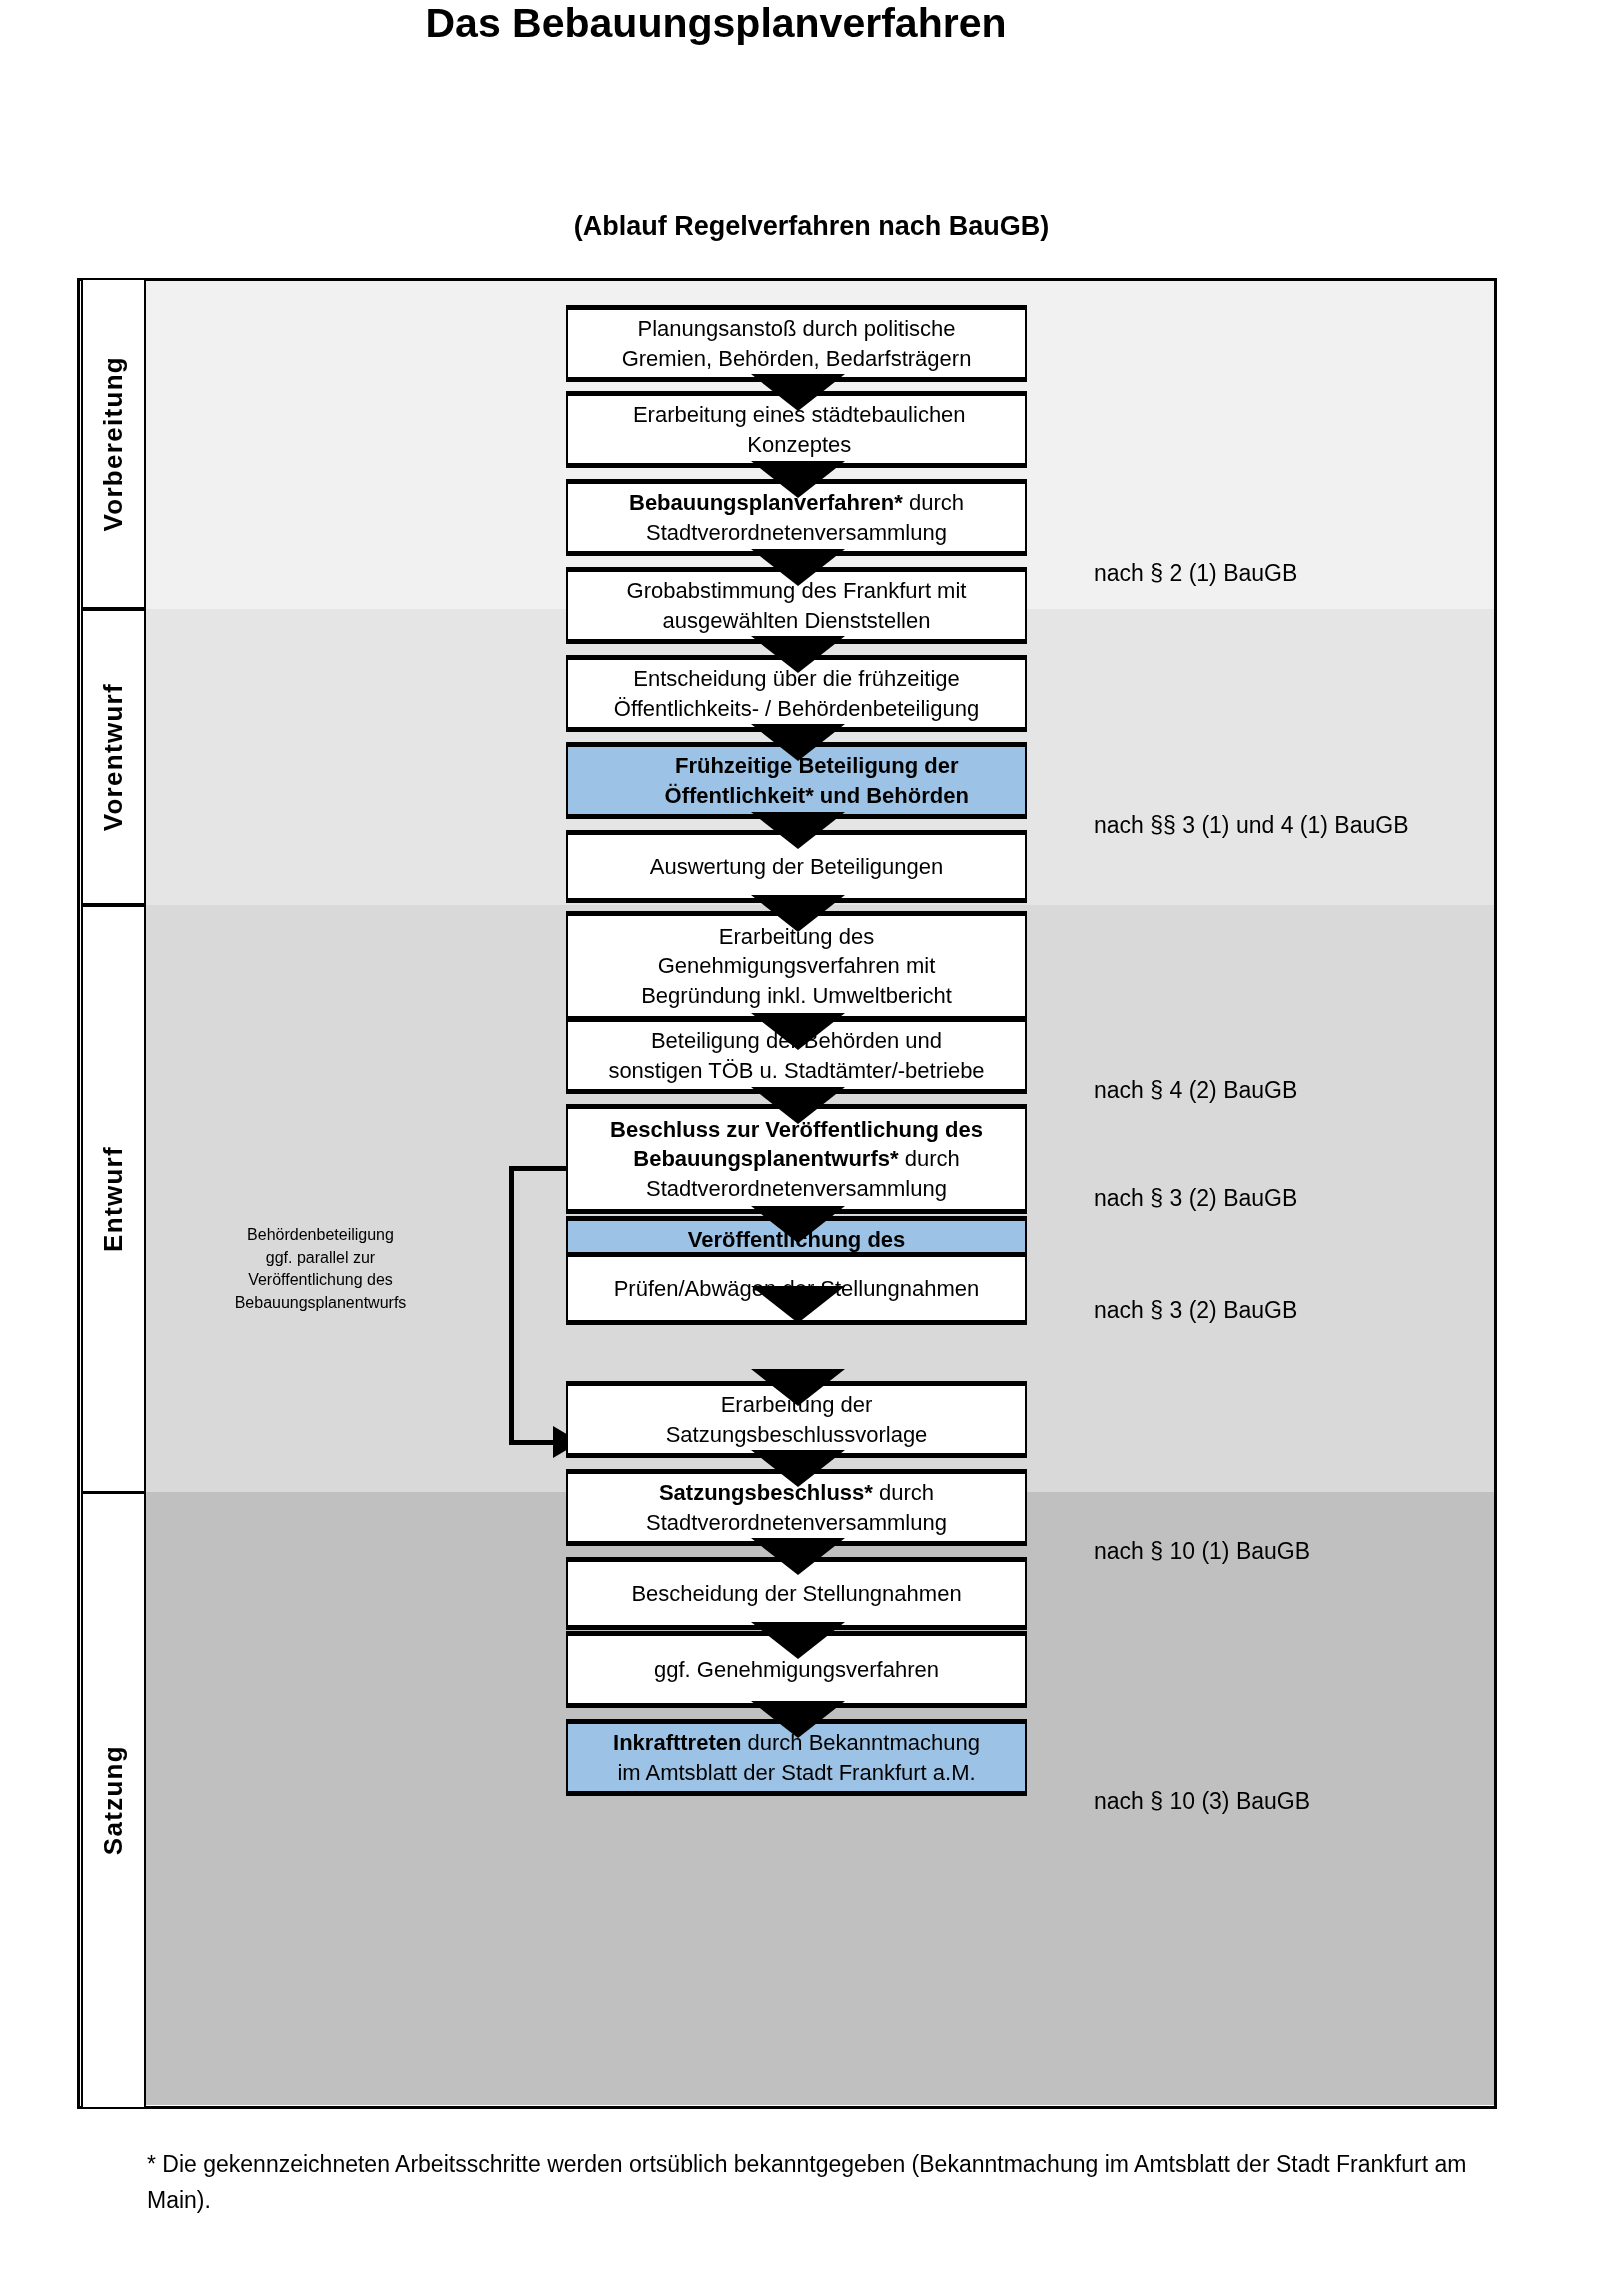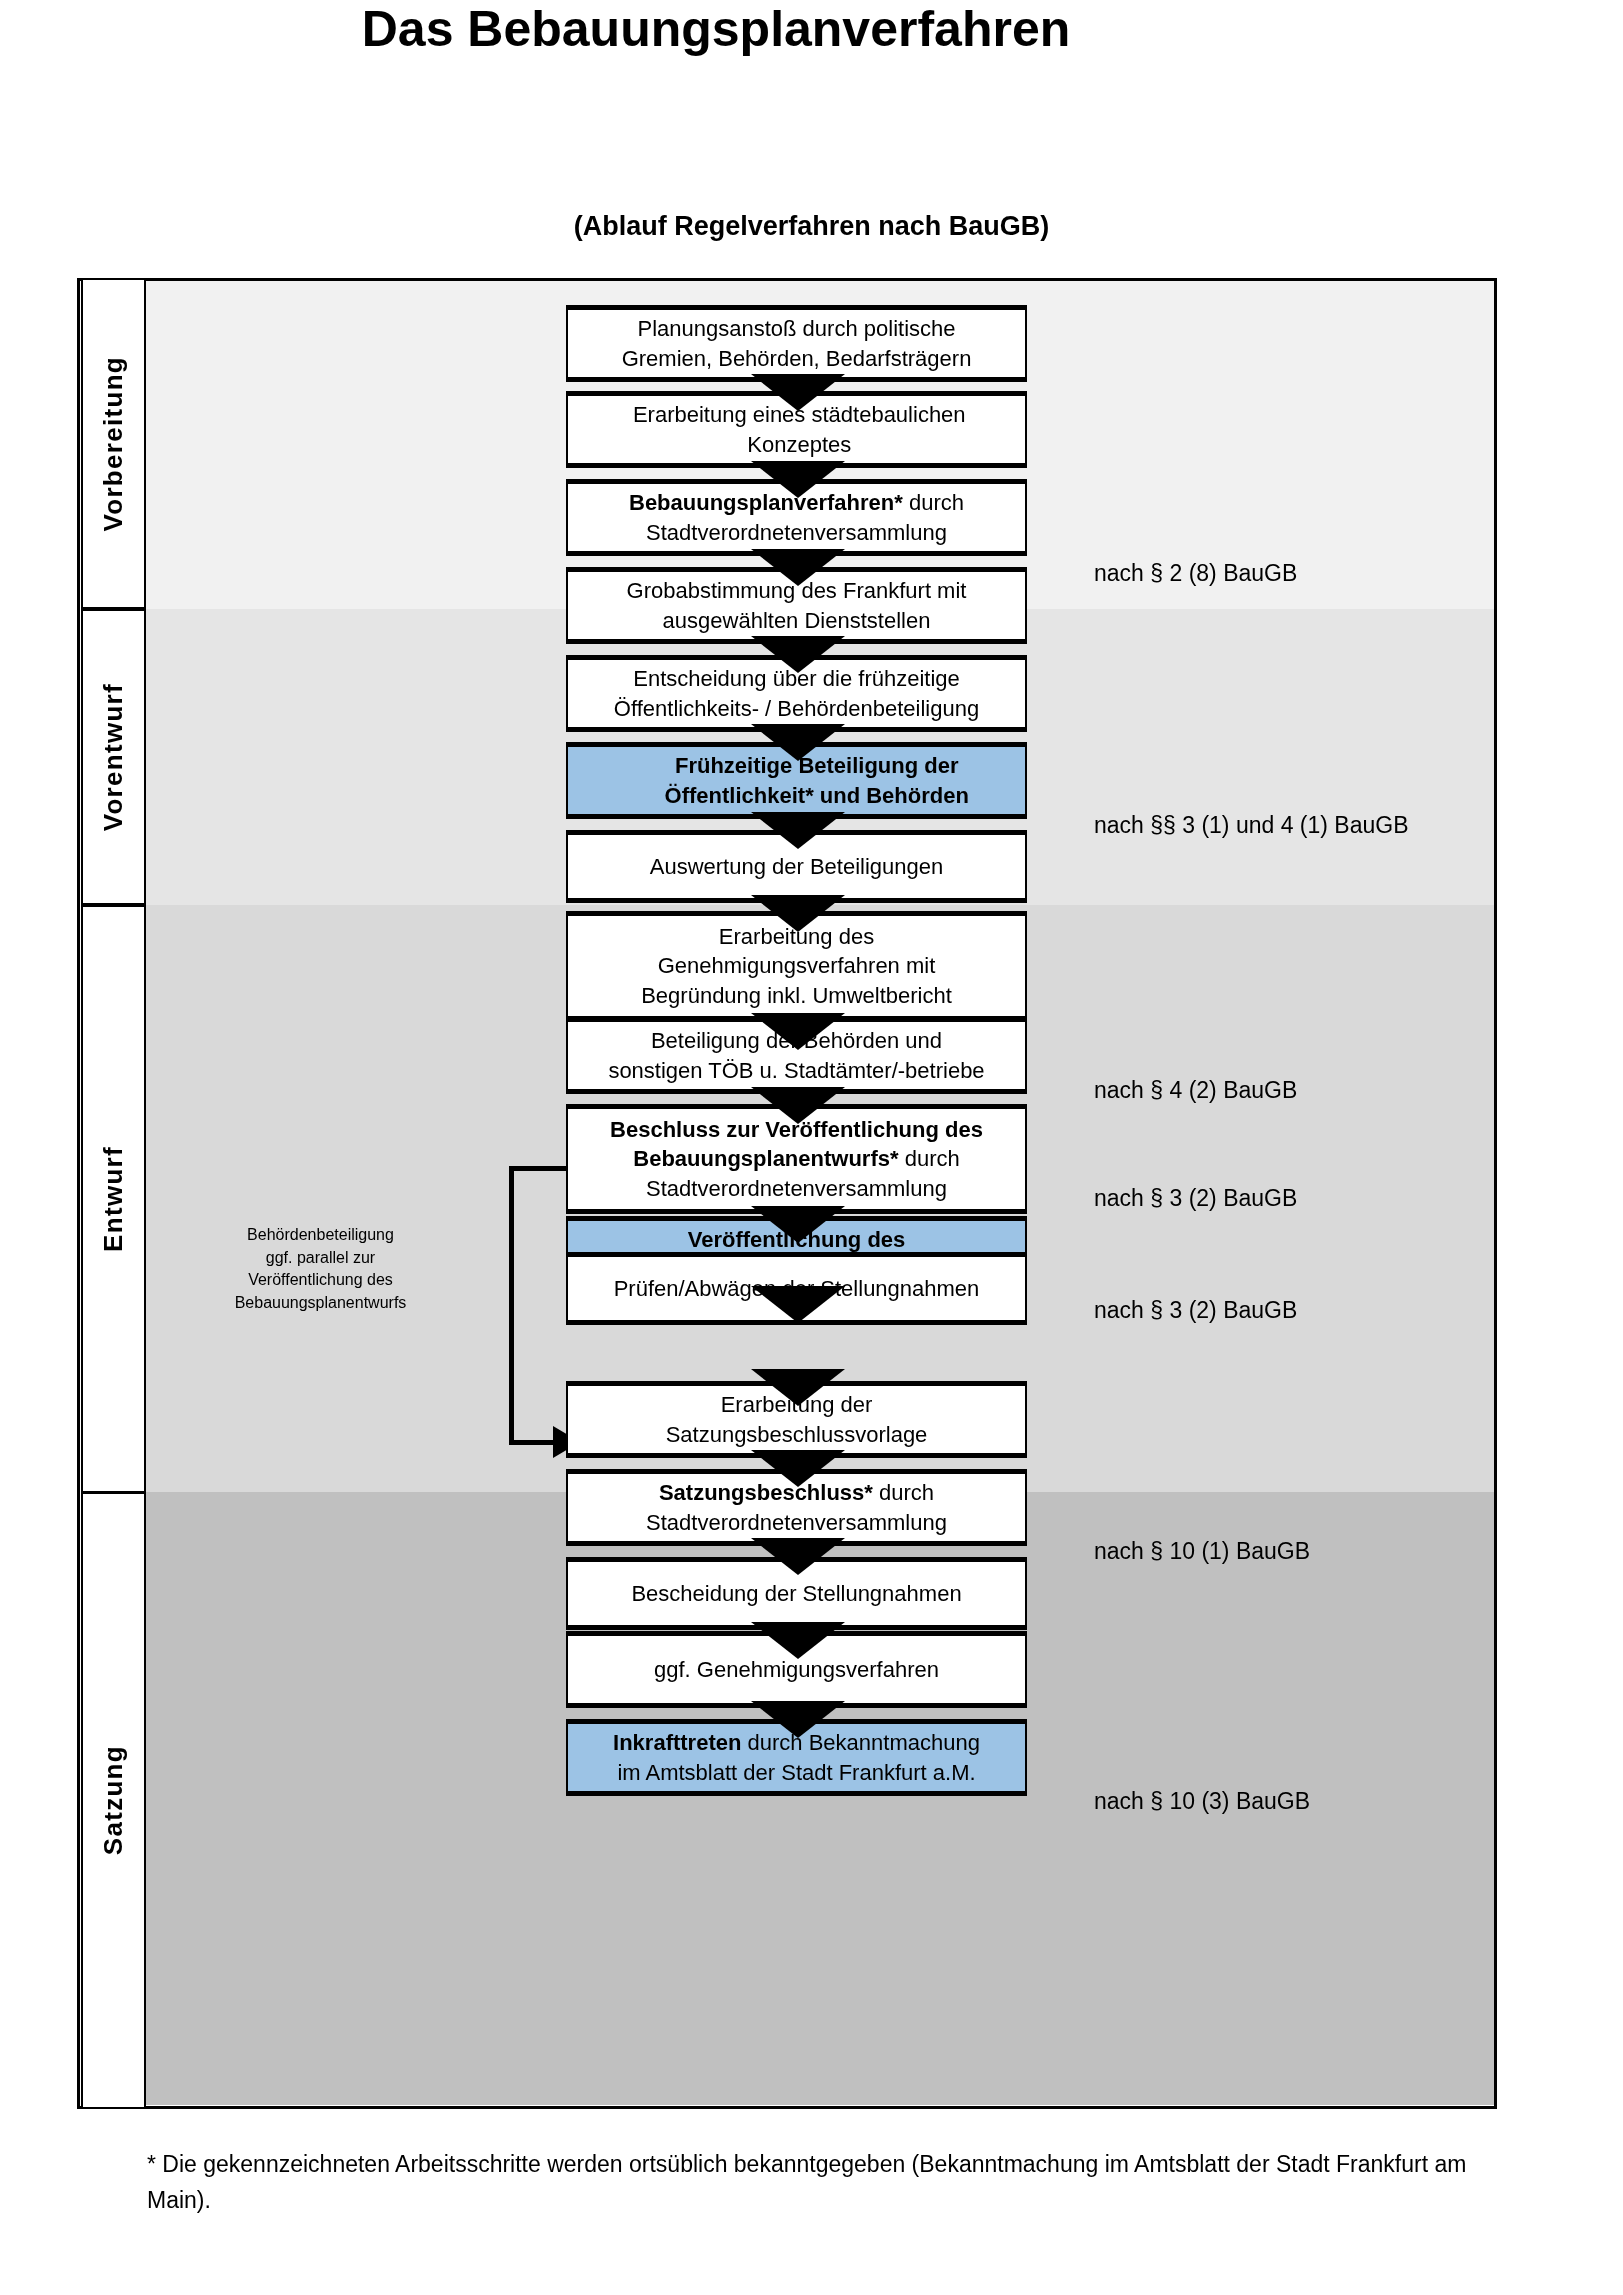--- a/index.html
+++ b/index.html
@@ -1,21 +1,21 @@
 <!DOCTYPE html>
 <html style="font-size:10.5px"><head>
 <meta charset="utf-8">
 <style>
   html,body{margin:0;padding:0;background:#ffffff;}
   body{width:1623px;height:2295px;position:relative;
        font-family:"Liberation Sans","DejaVu Sans",sans-serif;color:#000;}
 
   
   #title{position:absolute;left:0;top:185;width:1432px;text-align:center;
-         font-size:50px;font-weight:bold;letter-spacing:0px;}
+         font-size:41px;font-weight:bold;letter-spacing:0px;}
   #subtitle{position:absolute;left:0;top:211px;width:1623px;text-align:center;
             font-size:27px;font-weight:bold;}
 
   
   #frame{position:absolute;left:77px;top:278px;width:1420px;height:1831px;
          border:3.3px solid #000;box-sizing:border-box;}
 
   
   .band{position:absolute;left:146px;box-sizing:border-box;}
   #band-1{top:281px;height:328px;width:1348px;background:#f1f1f1;}
@@ -188,21 +188,21 @@
     <div class="down-arrow" style="top: 1087px;"></div>
     <div class="down-arrow" style="top: 1206px;"></div>
     <div class="down-arrow" style="top: 1286px;"></div>
     <div class="down-arrow" style="top: 1369px;"></div>
     <div class="down-arrow" style="top: 1450px;"></div>
     <div class="down-arrow" style="top: 1538px;"></div>
     <div class="down-arrow" style="top: 1622px;"></div>
     <div class="down-arrow" style="top: 1701px;"></div>
   </div>
 <div id="laws-layer">
-    <div class="law" style="top: 560px;">nach § 2 (8) BauGB</div>
+    <div class="law" style="top: 560px;">nach § 2 (1) BauGB</div>
     <div class="law" style="top: 812px;">nach §§ 3 (1) und 4 (1) BauGB</div>
     <div class="law" style="top: 1077px;">nach § 4 (2) BauGB</div>
     <div class="law" style="top: 1185px;">nach § 3 (2) BauGB</div>
     <div class="law" style="top: 1297px;">nach § 3 (2) BauGB</div>
     <div class="law" style="top: 1538px;">nach § 10 (1) BauGB</div>
     <div class="law" style="top: 1788px;">nach § 10 (3) BauGB</div>
   </div>
 
 <div id="footnote">* Die gekennzeichneten Arbeitsschritte werden ortsüblich bekanntgegeben (Bekanntmachung im Amtsblatt  der Stadt Frankfurt am Main).</div>
 

